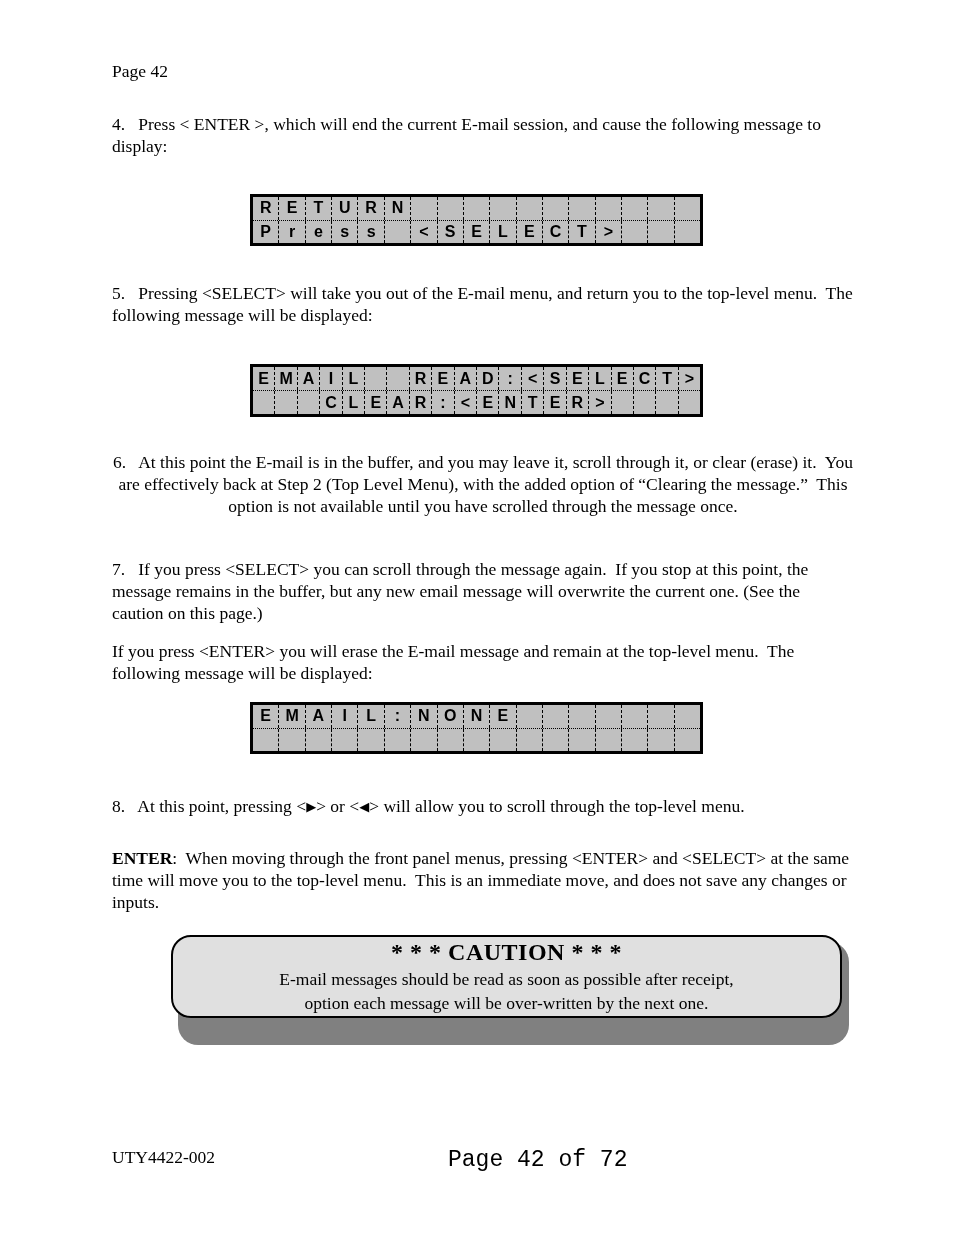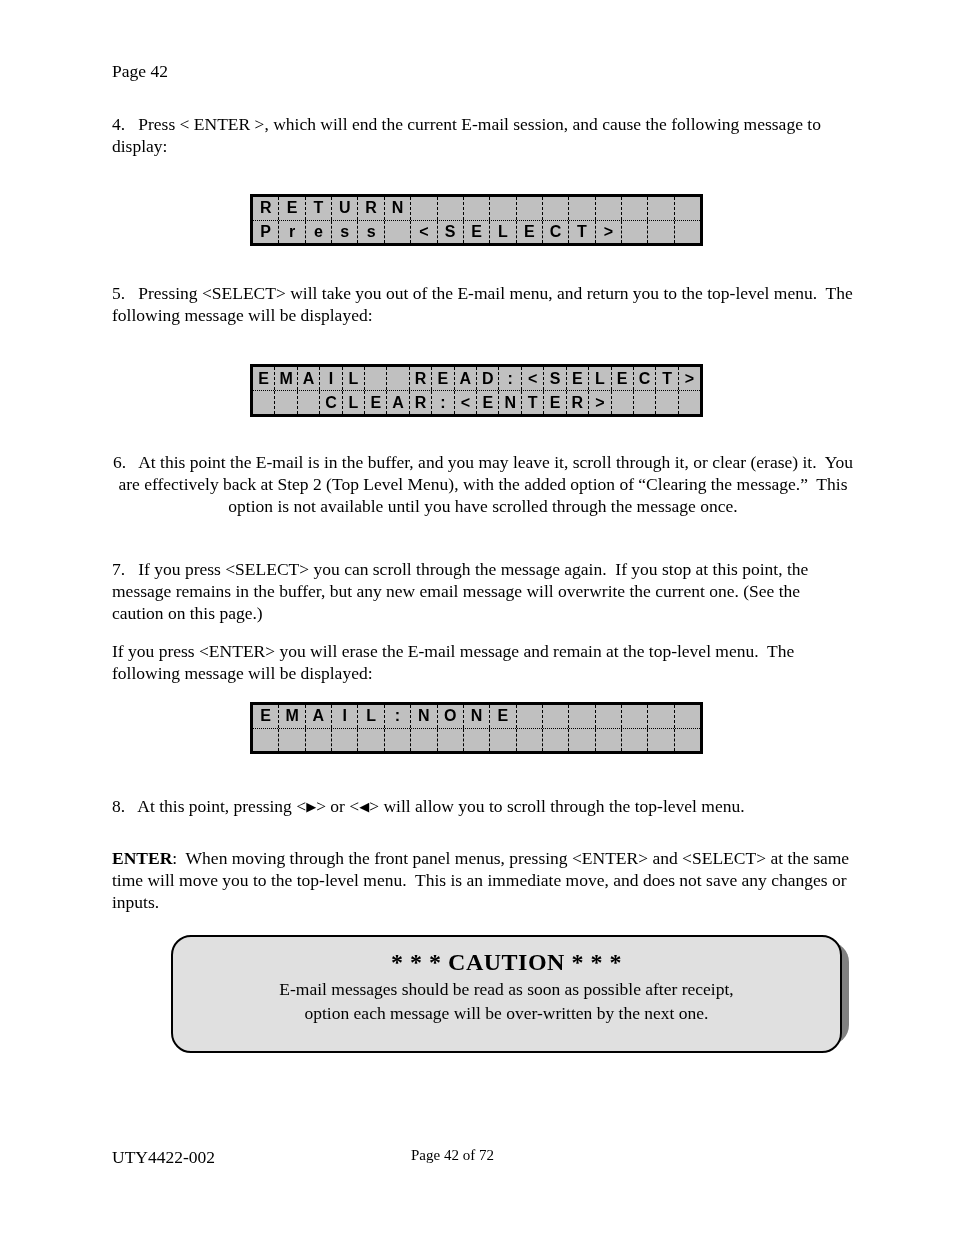--- a/index.html
+++ b/index.html
@@ -116,27 +116,26 @@
     height: 103px;
     background: #808080;
     border-radius: 20px;
     box-sizing: border-box;
   }
   .caution-box {
     position: absolute;
     left: 0;
     top: 0;
     width: 671px;
-    height: 118px;
+    height: 83px;
     background: #e0e0e0;
     border: 2px solid #000000;
     border-radius: 20px;
     box-sizing: border-box;
     text-align: center;
-    padding-top: 10px;
   }
   .caution-title {
     font-size: 24px;
     font-weight: bold;
     line-height: 30px;
     letter-spacing: 0.5px;
   }
   .caution-line {
     font-size: 17.5px;
     font-weight: normal;
@@ -145,23 +144,24 @@
 
   
   .footer-left {
     position: absolute;
     left: 112px;
     top: 1147px;
     font-size: 17.5px;
   }
   .footer-center {
     position: absolute;
-    left: 411px;
+    left: 448px;
     top: 1147px;
-    font-size: 15px;
+    font-size: 23px;
+    font-family: Liberation Mono, monospace;
   }
 </style>
 </head>
 <body>
 
 <div class="page">
 
   <div class="page-header">Page 42</div>
 
   <div class="para p4">4.   Press &lt; ENTER &gt;, which will end the current E-mail session, and cause the following message to display:</div>

